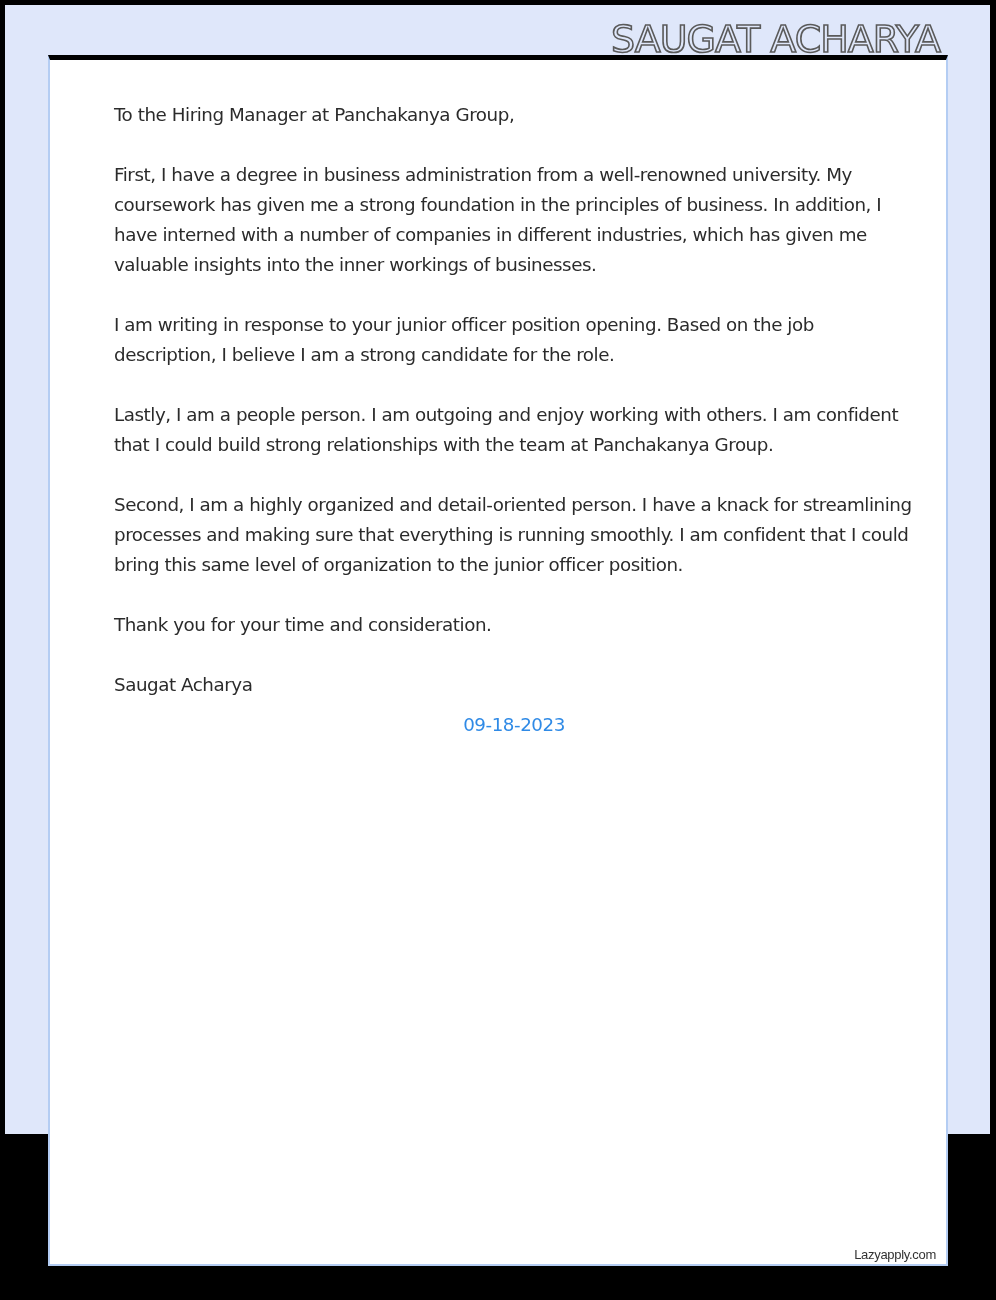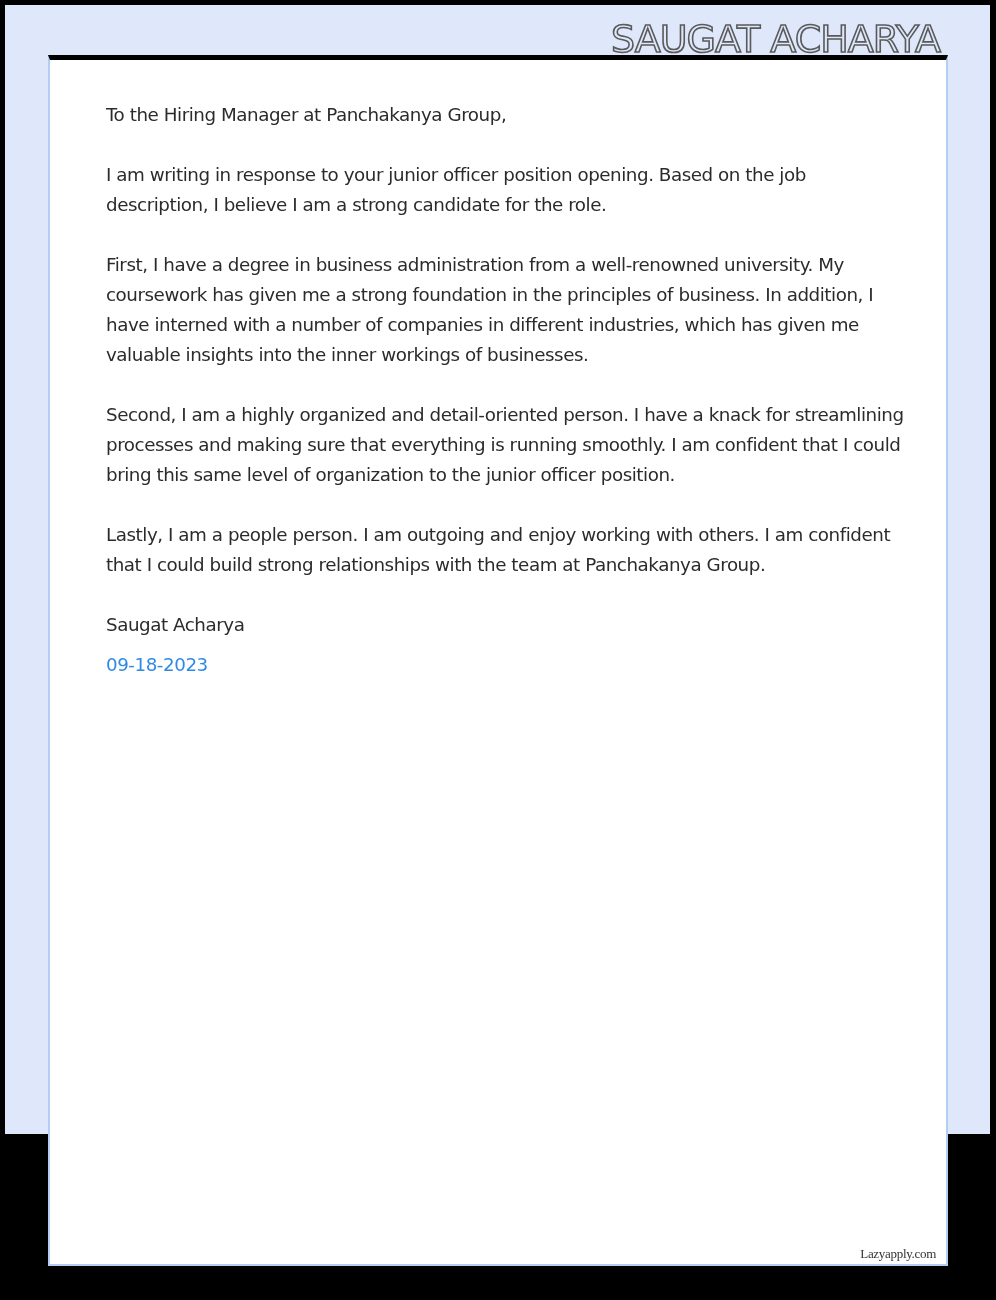--- a/index.html
+++ b/index.html
@@ -41,61 +41,63 @@
       width: 896px;
       height: 1204px;
       background: #ffffff;
       border-left: 2px solid #b4cdf3;
       border-right: 2px solid #b4cdf3;
       border-bottom: 2px solid #b4cdf3;
       border-top: 5px solid #000000;
     }
     .letter {
       position: absolute;
-      left: 56px;
+      left: 64px;
       top: 40px;
       width: 800px;
       font-size: 18.3px;
       line-height: 30px;
       color: #2b2b2b;
       font-family: "DejaVu Sans", sans-serif;
       letter-spacing: -0.45px;
     }
     .letter p {
       margin: 0 0 30px 0;
     }
     .letter p.sig-name {
       margin-bottom: 10px;
     }
     .letter .date {
       color: #2f8ae6;
       margin: 0;
+      text-align: center;
     }
     .watermark {
       position: absolute;
       right: 10px;
       bottom: 2px;
       font-size: 13px;
       color: #333333;
-      font-family: Liberation Serif, serif;
+      font-family: Liberation Sans, sans-serif;
       letter-spacing: -0.3px;
     }
   </style>
 </head>
 <body>
 
 <div class="frame">
   <div class="header-name">SAUGAT ACHARYA</div>
 
   <div class="page">
     <div class="letter">
       <p>To the Hiring Manager at Panchakanya Group,</p>
+      <p>First, I have a degree in business administration from a well-renowned university. My coursework has given me a strong foundation in the principles of business. In addition, I have interned with a number of companies in different industries, which has given me valuable insights into the inner workings of businesses.</p>
       <p>I am writing in response to your junior officer position opening. Based on the job description, I believe I am a strong candidate for the role.</p>
-      <p>First, I have a degree in business administration from a well-renowned university. My coursework has given me a strong foundation in the principles of business. In addition, I have interned with a number of companies in different industries, which has given me valuable insights into the inner workings of businesses.</p>
+      <p>Lastly, I am a people person. I am outgoing and enjoy working with others. I am confident that I could build strong relationships with the team at Panchakanya Group.</p>
       <p>Second, I am a highly organized and detail-oriented person. I have a knack for streamlining processes and making sure that everything is running smoothly. I am confident that I could bring this same level of organization to the junior officer position.</p>
-      <p>Lastly, I am a people person. I am outgoing and enjoy working with others. I am confident that I could build strong relationships with the team at Panchakanya Group.</p>
+      <p>Thank you for your time and consideration.</p>
       <p class="sig-name">Saugat Acharya</p>
       <p class="date">09-18-2023</p>
     </div>
 
     <div class="watermark">Lazyapply.com</div>
   </div>
 </div>
 
 </body></html>

